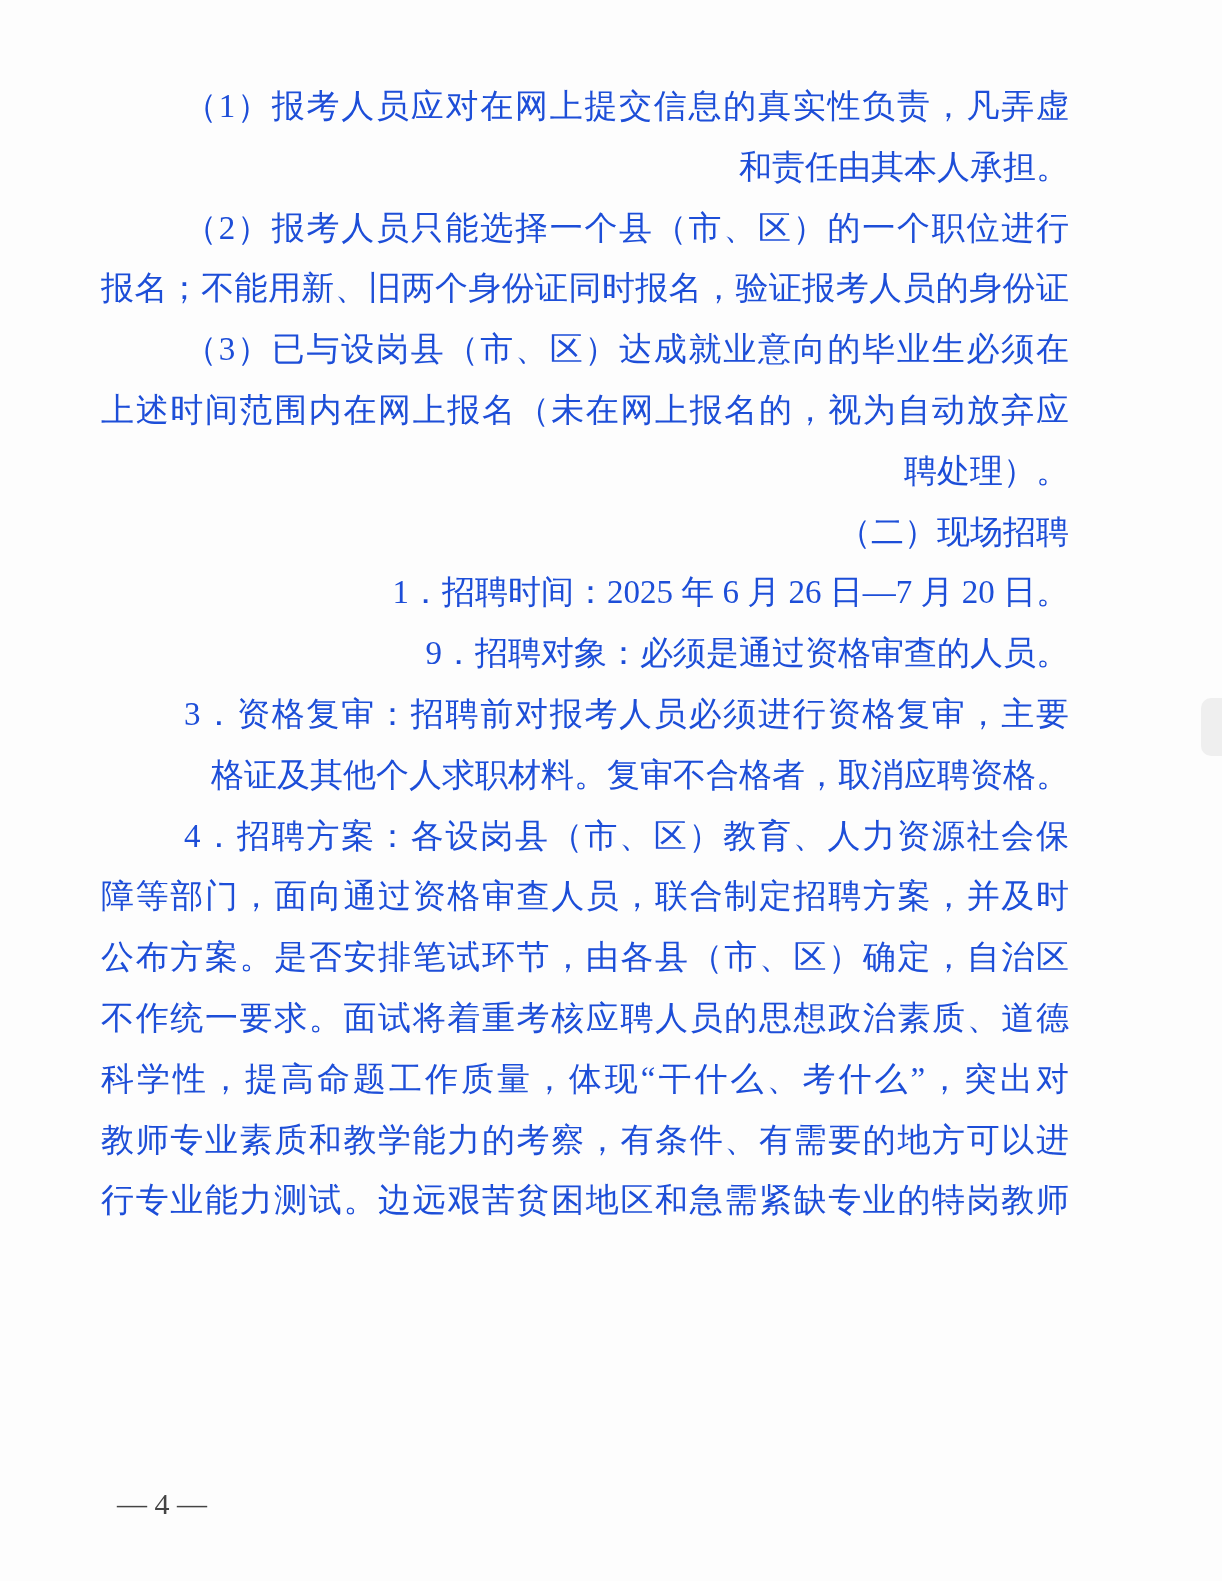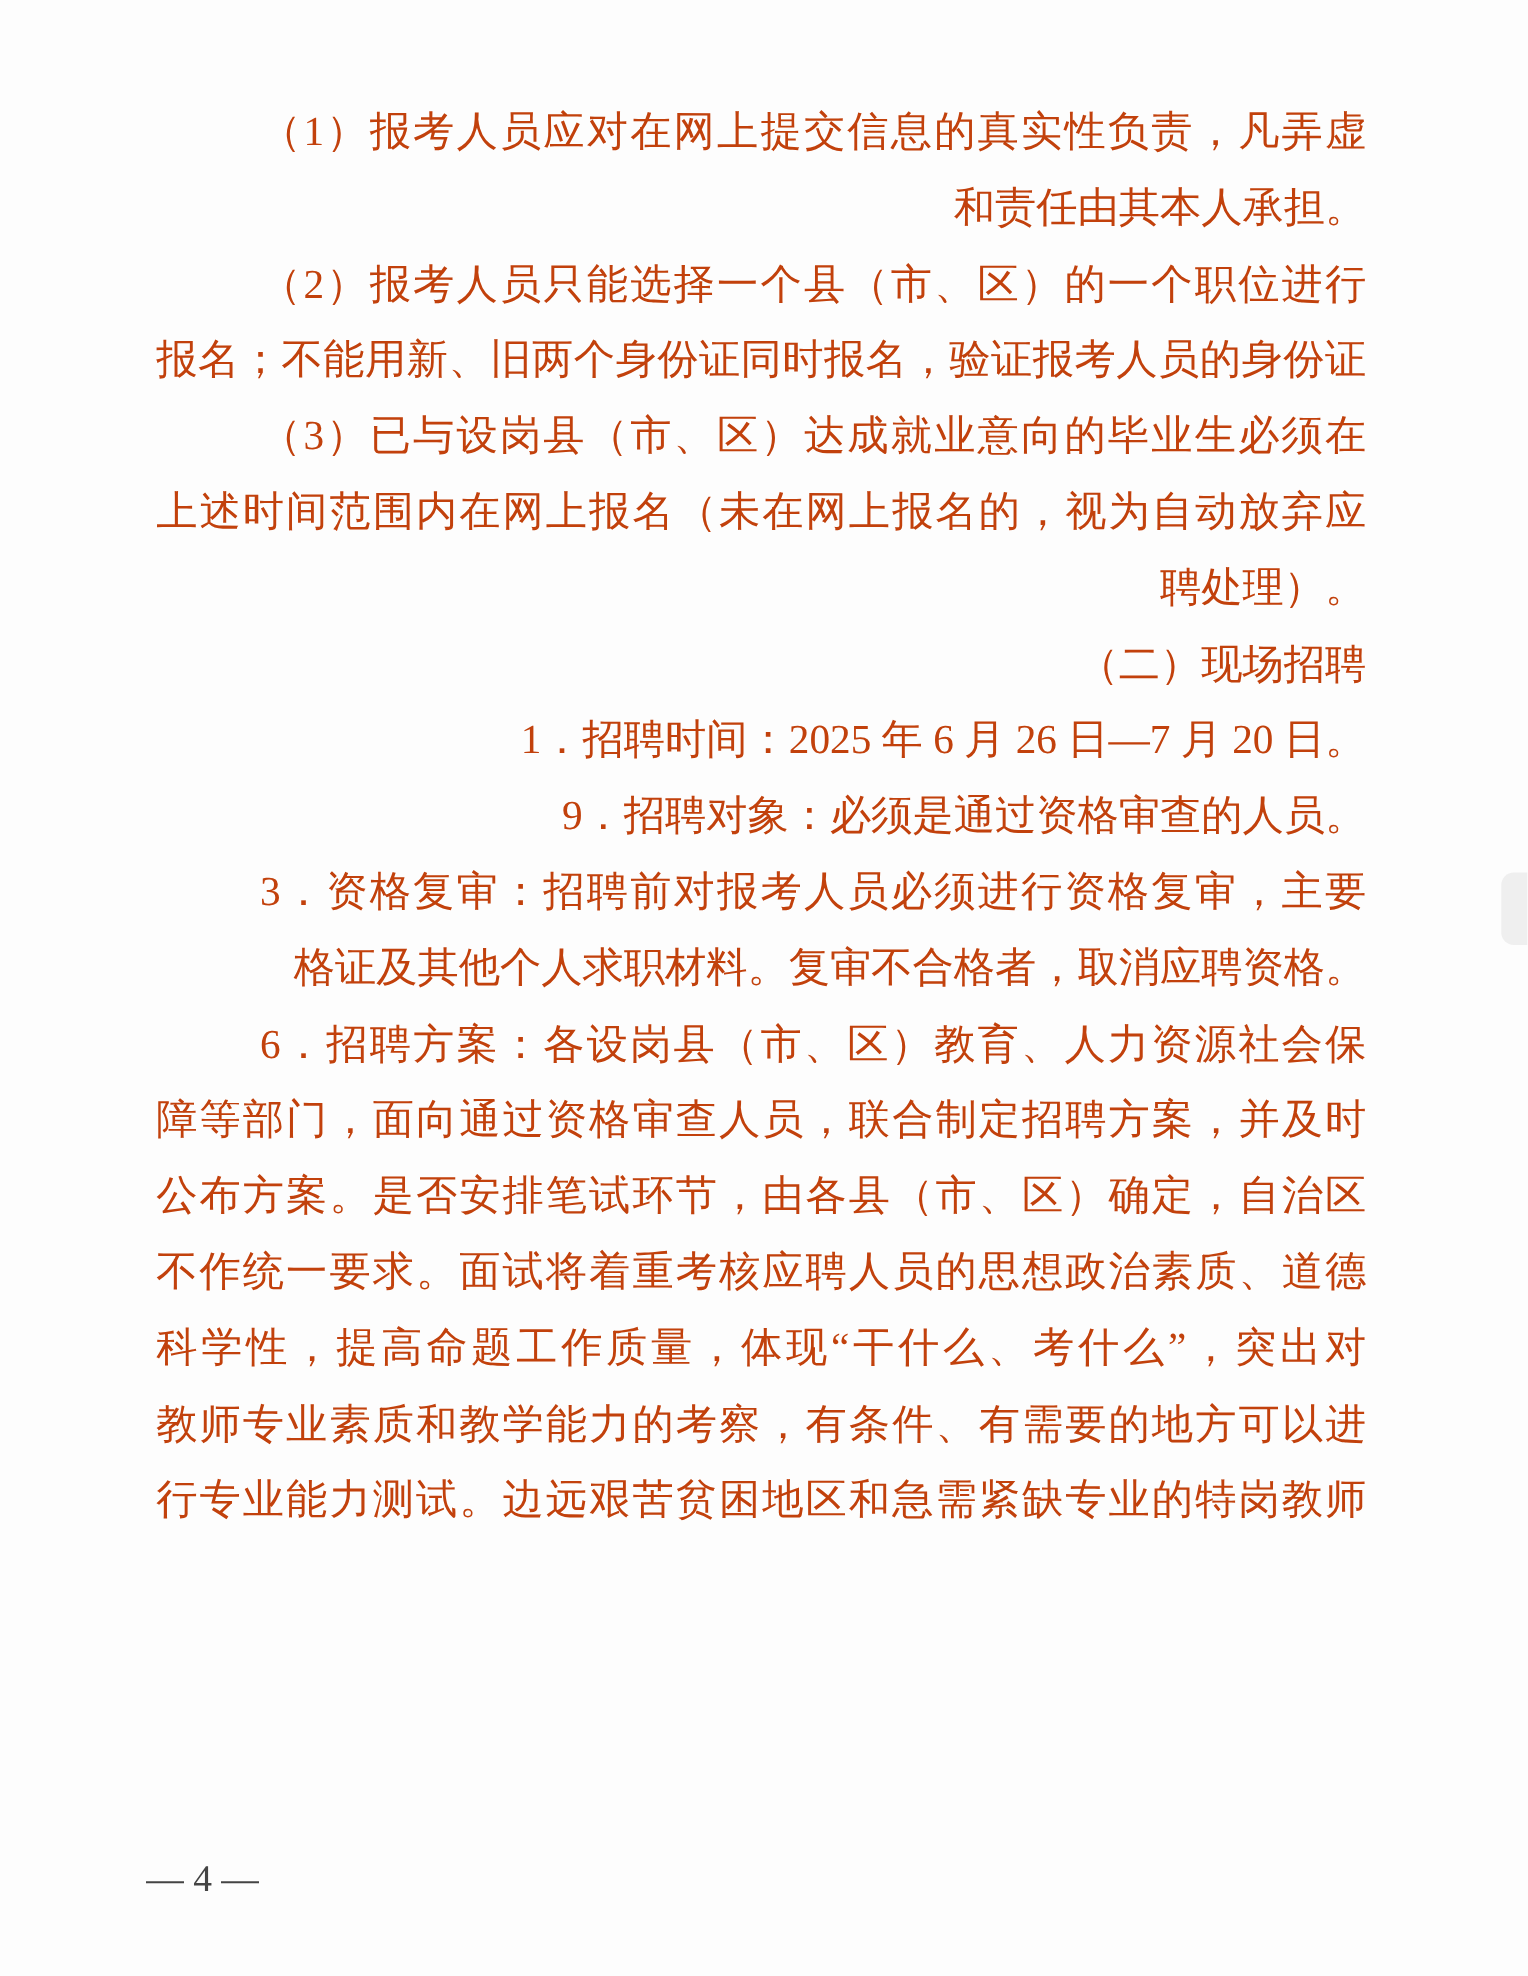--- a/index.html
+++ b/index.html
@@ -14,24 +14,24 @@
     overflow: hidden;
     font-family: "Liberation Serif", "DejaVu Serif", serif;
   }
   .page {
     position: absolute;
     inset: 0;
     background: #fdfdfd;
   }
   .text-column {
     position: absolute;
-    left: 125px;
+    left: 101px;
     top: 76px;
     width: 968px;
-    color: #c2410c;
+    color: #1d4ed8;
   }
   .line {
     height: 60.8px;
     line-height: 60.8px;
     font-size: 33px;
     text-align: right;
     white-space: nowrap;
   }
   .line.fill {
     white-space: normal;
@@ -73,21 +73,21 @@
       <div class="line indent fill">（2）报考人员只能选择一个县（市、区）的一个职位进行</div>
       <div class="line fill">报名；不能用新、旧两个身份证同时报名，验证报考人员的身份证</div>
       <div class="line indent fill">（3）已与设岗县（市、区）达成就业意向的毕业生必须在</div>
       <div class="line fill">上述时间范围内在网上报名（未在网上报名的，视为自动放弃应</div>
       <div class="line">聘处理）。</div>
       <div class="line indent bold">（二）现场招聘</div>
       <div class="line indent">1．招聘时间：2025 年 6 月 26 日—7 月 20 日。</div>
       <div class="line indent">9．招聘对象：必须是通过资格审查的人员。</div>
       <div class="line indent fill">3．资格复审：招聘前对报考人员必须进行资格复审，主要</div>
       <div class="line">格证及其他个人求职材料。复审不合格者，取消应聘资格。</div>
-      <div class="line indent fill">6．招聘方案：各设岗县（市、区）教育、人力资源社会保</div>
+      <div class="line indent fill">4．招聘方案：各设岗县（市、区）教育、人力资源社会保</div>
       <div class="line fill">障等部门，面向通过资格审查人员，联合制定招聘方案，并及时</div>
       <div class="line fill">公布方案。是否安排笔试环节，由各县（市、区）确定，自治区</div>
       <div class="line fill">不作统一要求。面试将着重考核应聘人员的思想政治素质、道德</div>
       <div class="line fill">科学性，提高命题工作质量，体现“干什么、考什么”，突出对</div>
       <div class="line fill">教师专业素质和教学能力的考察，有条件、有需要的地方可以进</div>
       <div class="line fill">行专业能力测试。边远艰苦贫困地区和急需紧缺专业的特岗教师</div>
     </div>
 
   <div class="page-number">— 4 —</div>
 

